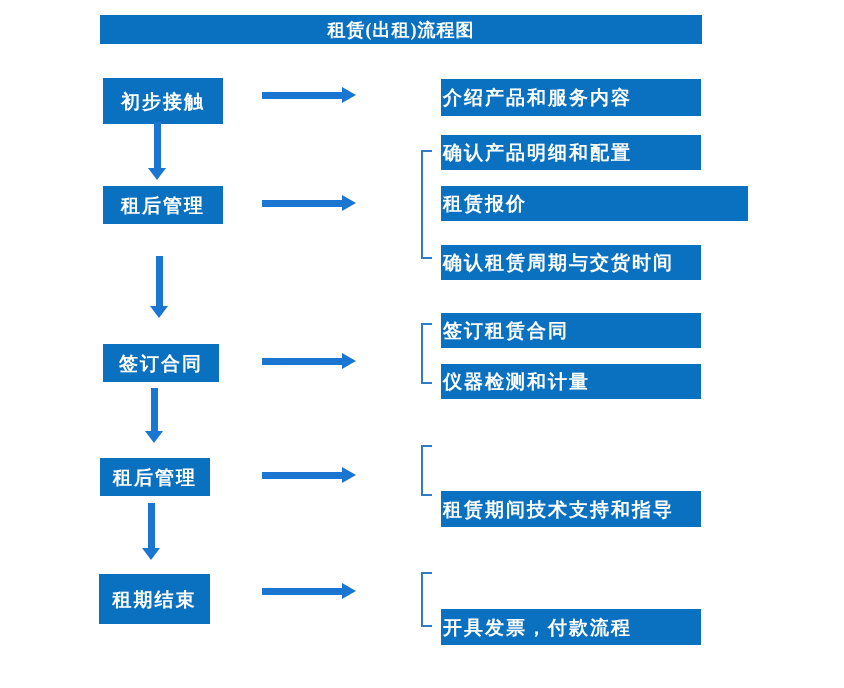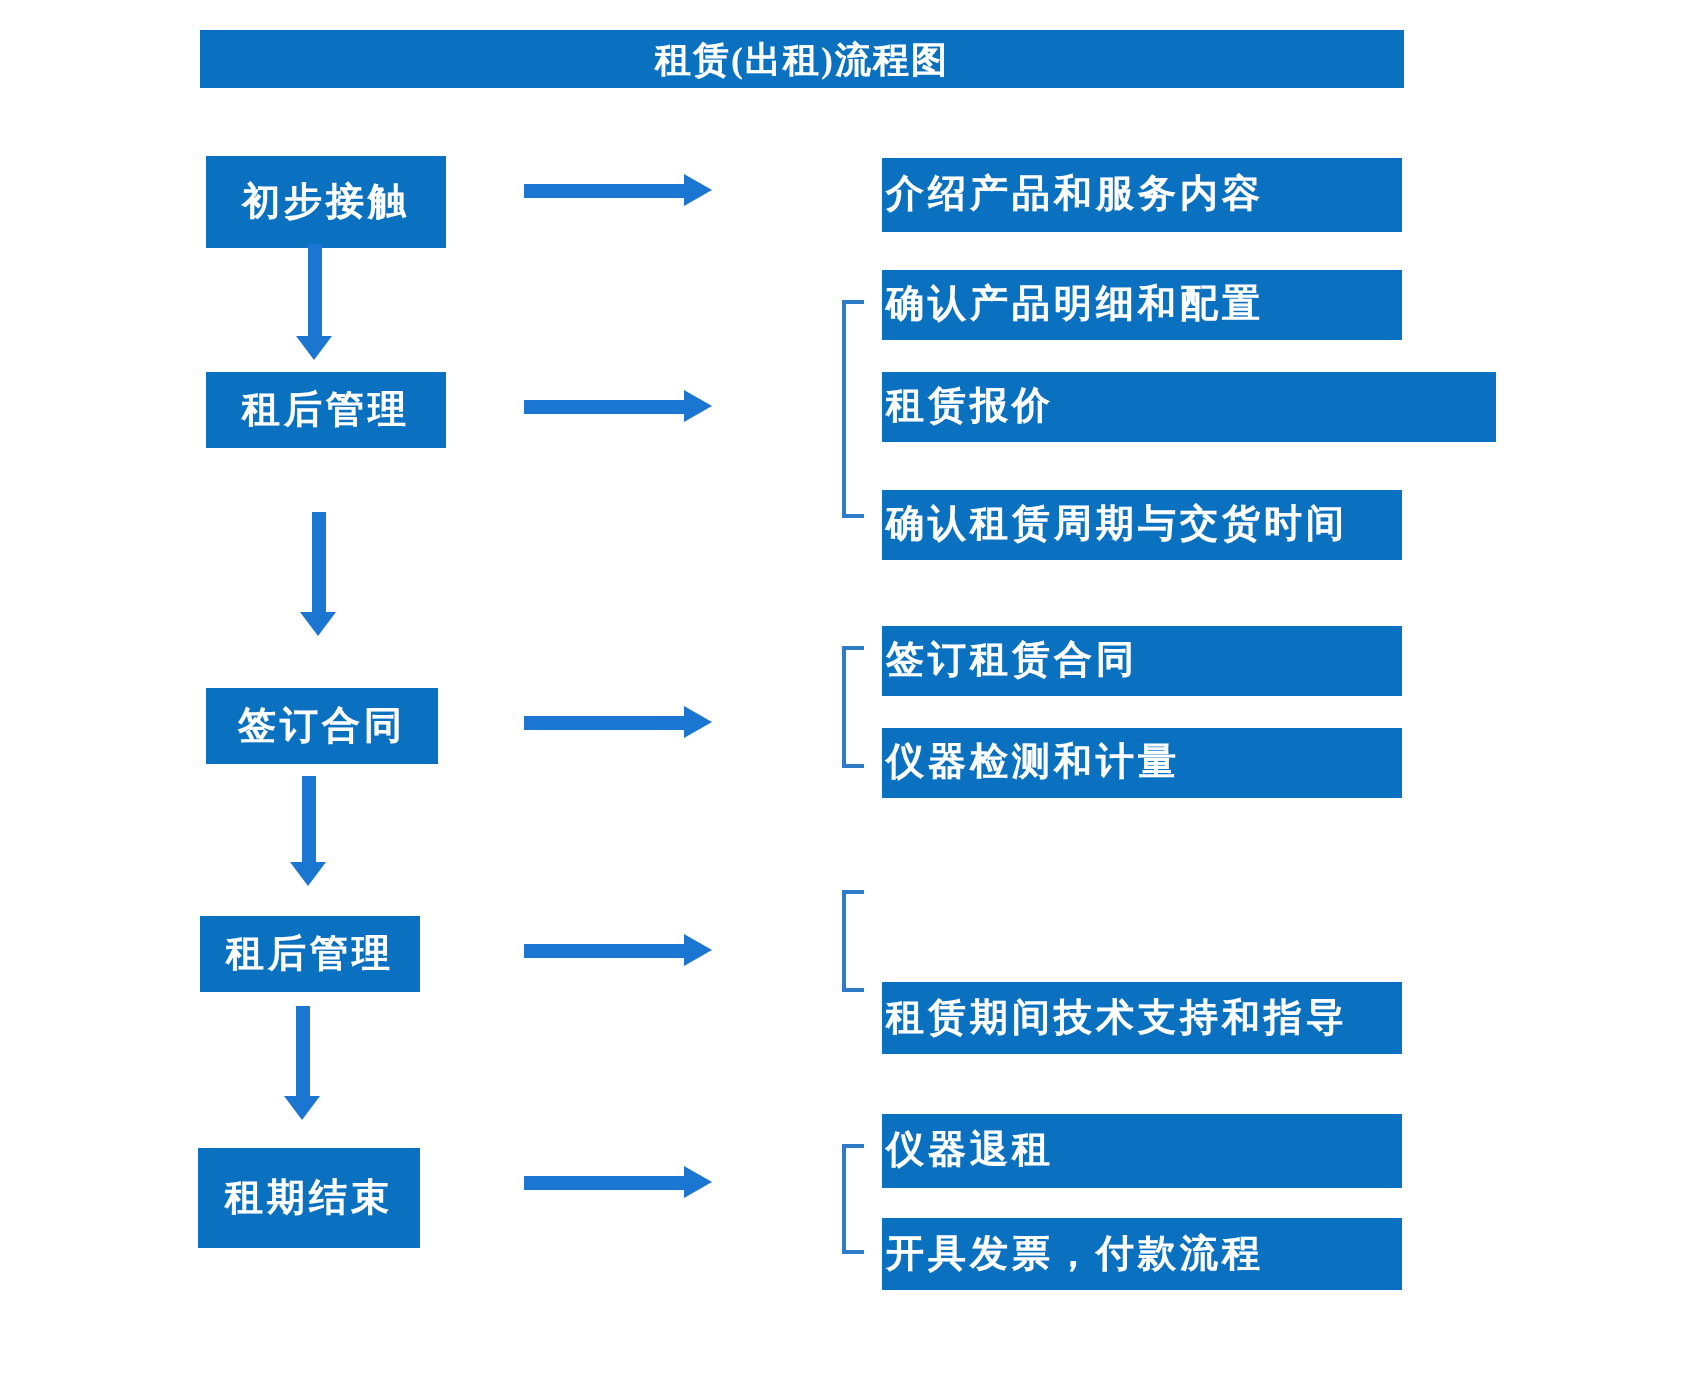--- a/index.html
+++ b/index.html
@@ -88,23 +88,20 @@
   </div>
   <div class="box detail" style="left:441px;top:313px;width:260px;height:35px">
     <span>签订租赁合同</span>
   </div>
   <div class="box detail" style="left:441px;top:364px;width:260px;height:35px">
     <span>仪器检测和计量</span>
   </div>
   <div class="box detail" style="left:441px;top:491px;width:260px;height:36px">
     <span>租赁期间技术支持和指导</span>
   </div>
-  <div class="box detail" style="left:441px;top:557px;width:260px;height:37px">
-    <span>仪器退租</span>
-  </div>
   <div class="box detail" style="left:441px;top:609px;width:260px;height:36px">
     <span>开具发票，付款流程</span>
   </div>
 
   <div class="arrow-right" style="left:262px;top:92px;width:80px"></div>
   <div class="arrow-right" style="left:262px;top:200px;width:80px"></div>
   <div class="arrow-right" style="left:262px;top:358px;width:80px"></div>
   <div class="arrow-right" style="left:262px;top:472px;width:80px"></div>
   <div class="arrow-right" style="left:262px;top:588px;width:80px"></div>
 

